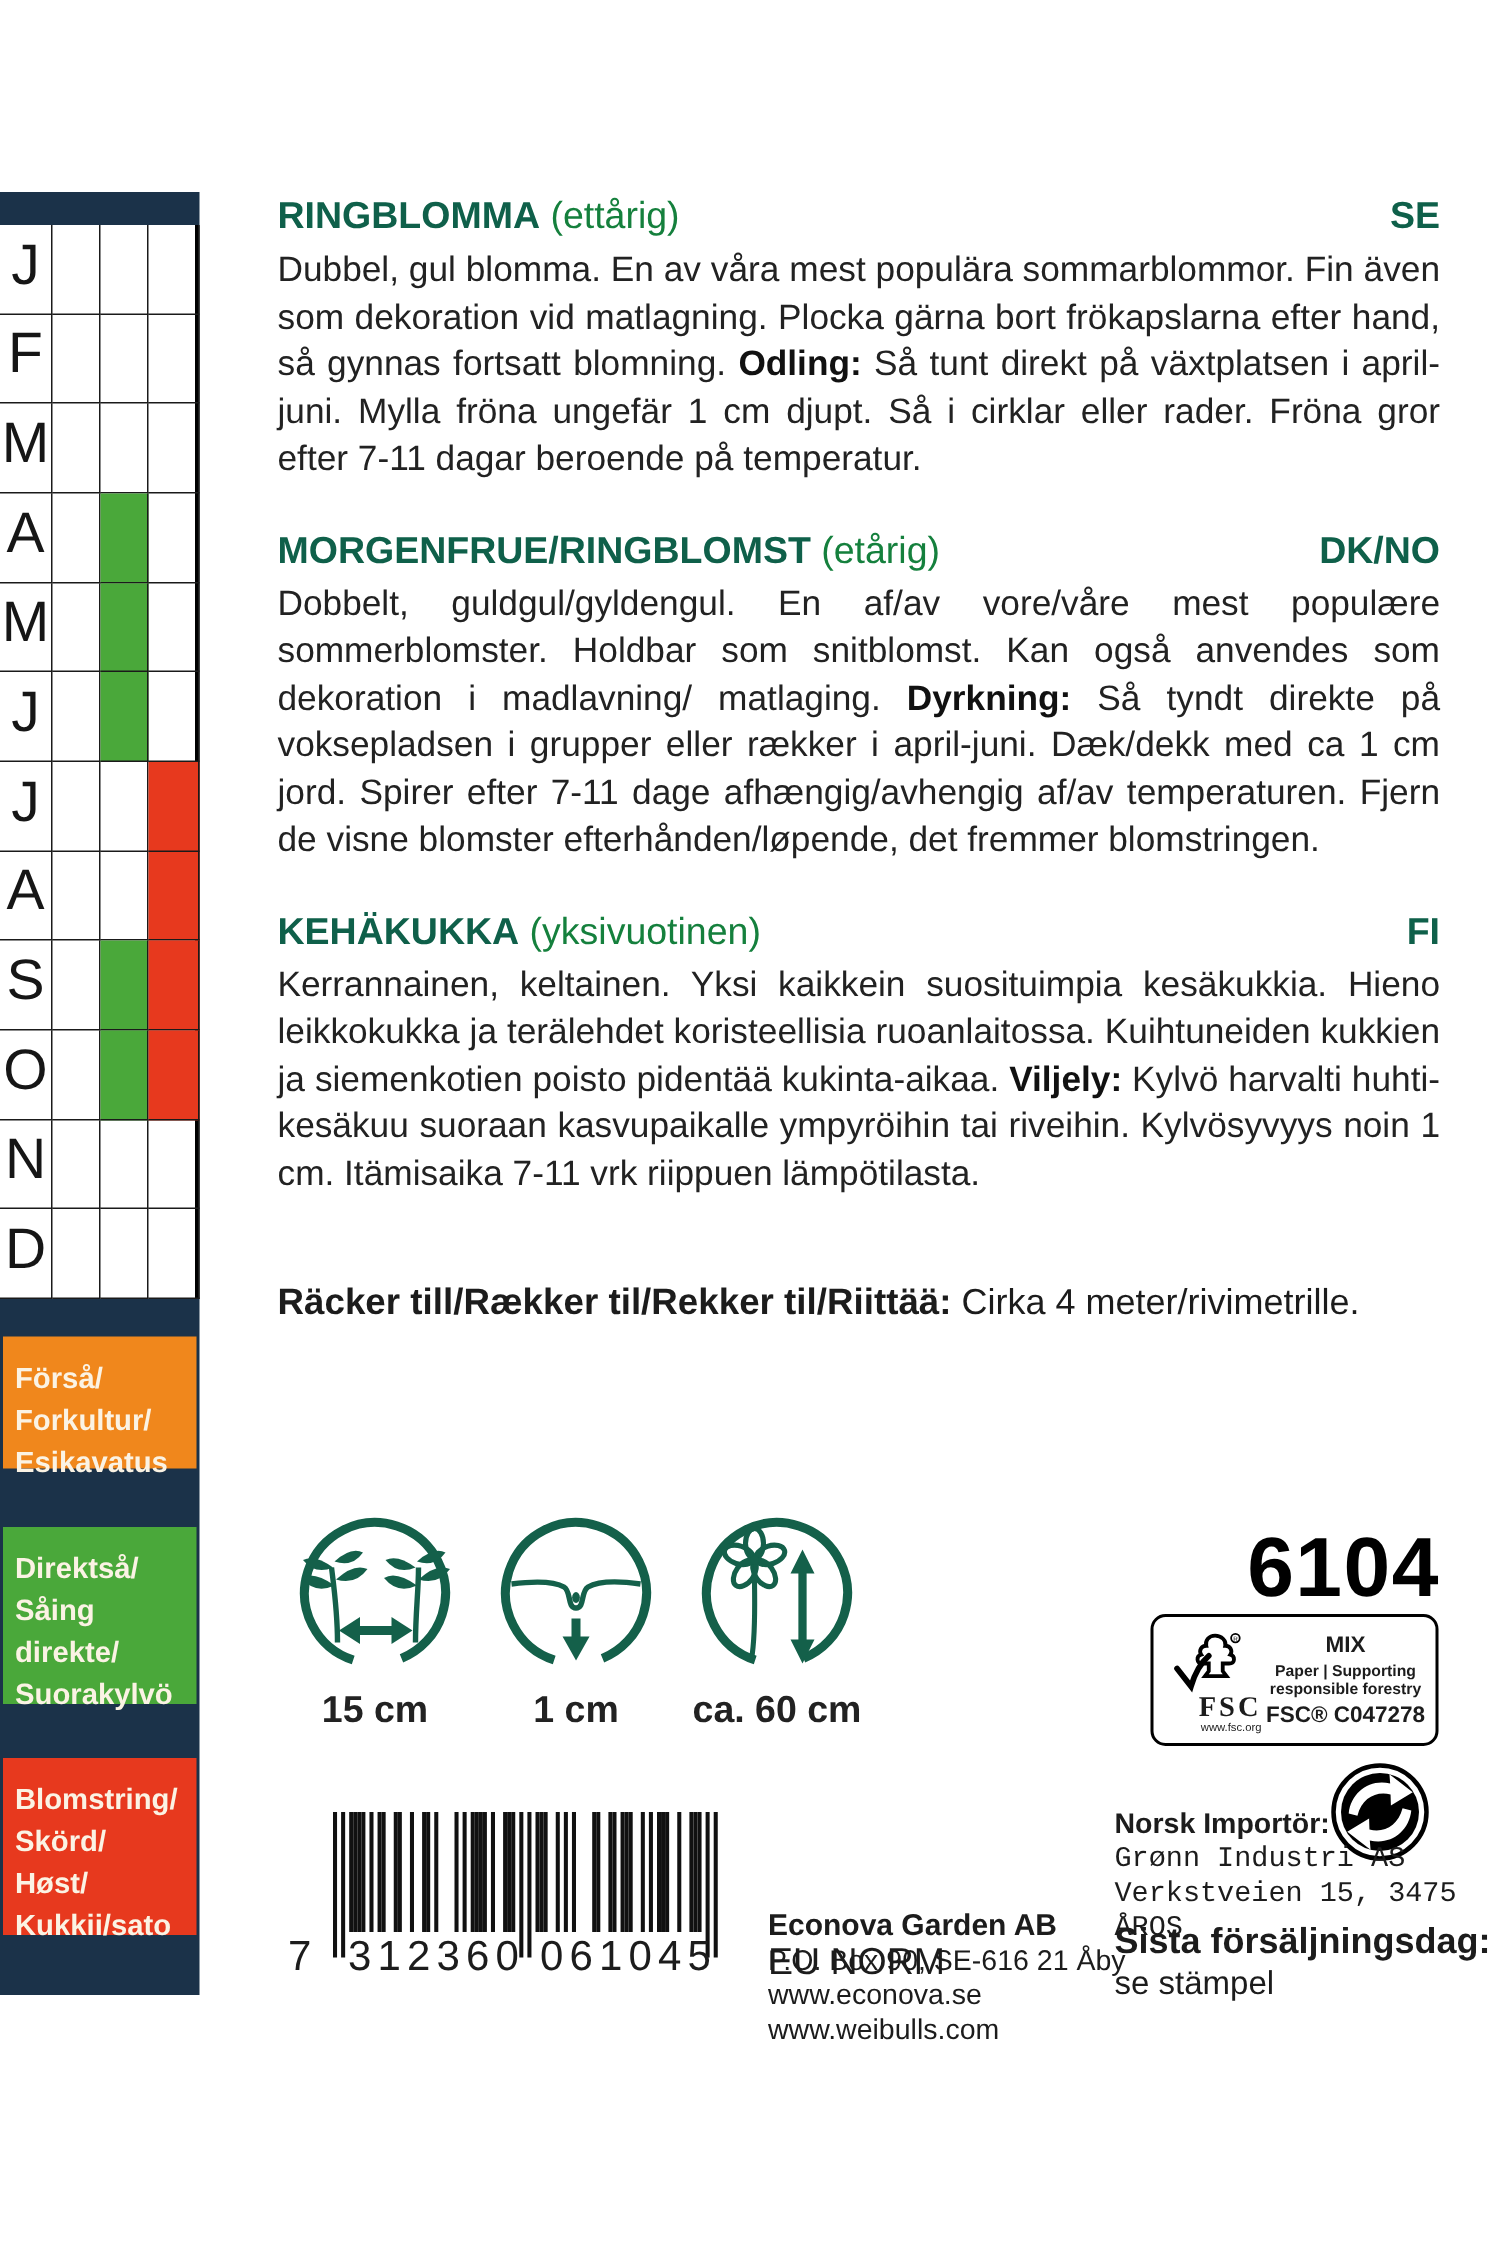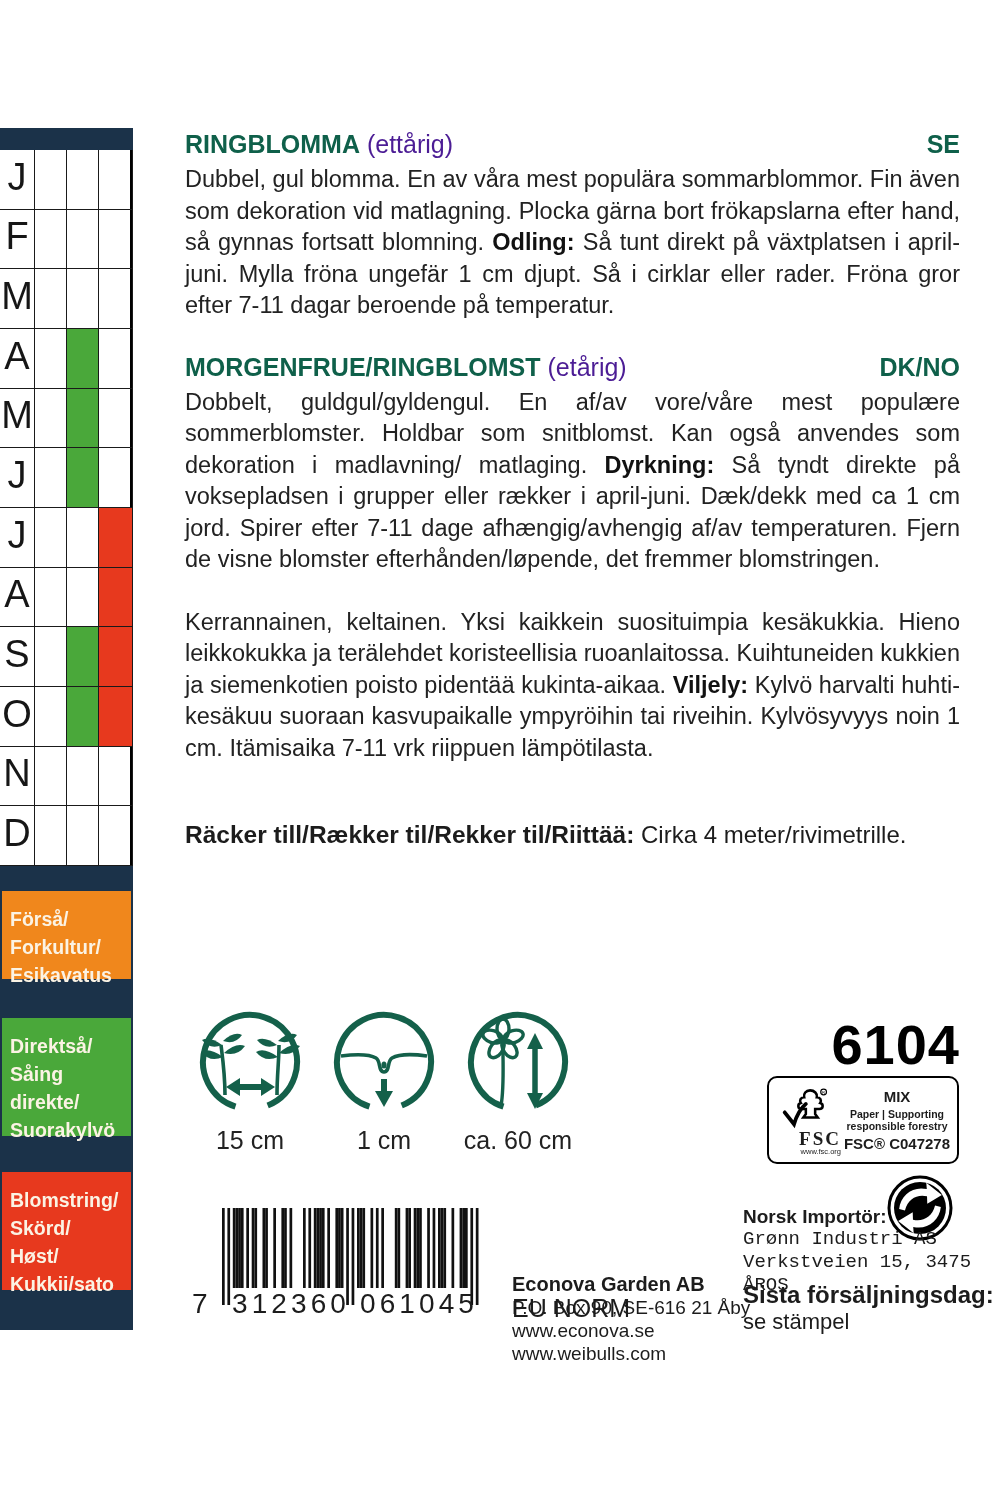--- a/index.html
+++ b/index.html
@@ -43,37 +43,37 @@
   .legend-direkt  { top:890px; height:118px; }
   .legend-blomst  { top:1044px; height:118px; }
 
   
   .main { position:absolute; left:185px; top:130px; width:775px; }
   .sec-head {
     display:flex; justify-content:space-between; align-items:baseline;
     font-size:25px; margin-bottom:5px;
   }
   .sec-name, .sec-region { font-weight:bold; color:#0f604a; }
-  .sec-qualifier { font-weight:normal; color:#4c1d95; }
+  .sec-qualifier { font-weight:normal; color:#15803d; }
   .sec-body {
     font-size:23.5px; line-height:31.5px; text-align:justify; color:#222;
   }
   .sec-body b { color:#111; }
   .section { margin-bottom:31px; }
   .yield-line { margin-top:57px; font-size:24px; }
   .yield-line b { font-size:24.5px; }
 
   
   .icons-row {
     position:absolute; left:183px; top:1008px;
     display:flex;
   }
   .icon-block { width:134px; text-align:center; }
   .icon-block svg { width:110px; height:112px; display:block; margin:0 auto; }
-  .icon-label { font-size:25px; color:#222; margin-top:6px; }
+  .icon-label { font-size:25px; color:#222; margin-top:6px;font-weight:bold; }
 
   
   .product-number {
     position:absolute; right:40px; top:1012px;
     font-size:56px; font-weight:bold; color:#000000; letter-spacing:1px;
   }
   .fsc-box {
     position:absolute; left:767px; top:1076px;
     width:192px; height:88px;
     border:2.5px solid #000; border-radius:10px;
@@ -189,20 +189,24 @@
 
   <div class="section">
     <div class="sec-head">
       <span><span class="sec-name">MORGENFRUE/RINGBLOMST</span><span class="sec-qualifier"> (etårig)</span></span>
       <span class="sec-region">DK/NO</span>
     </div>
     <div class="sec-body"><span>Dobbelt, guldgul/gyldengul. En af/av vore/våre mest populære sommerblomster. Holdbar som snitblomst. Kan også anvendes som dekoration i madlavning/ matlaging. </span><b>Dyrkning:</b><span> Så tyndt direkte på voksepladsen i grupper eller rækker i april-juni. Dæk/dekk med ca 1 cm jord. Spirer efter 7-11 dage afhængig/avhengig af/av temperaturen. Fjern de visne blomster efterhånden/løpende, det fremmer blomstringen.</span></div>
   </div>
 
   <div class="section">
+    <div class="sec-head">
+      <span><span class="sec-name">KEHÄKUKKA</span><span class="sec-qualifier"> (yksivuotinen)</span></span>
+      <span class="sec-region">FI</span>
+    </div>
     <div class="sec-body"><span>Kerrannainen, keltainen. Yksi kaikkein suosituimpia kesäkukkia. Hieno leikkokukka ja terälehdet koristeellisia ruoanlaitossa. Kuihtuneiden kukkien ja siemenkotien poisto pidentää kukinta-aikaa. </span><b>Viljely:</b><span> Kylvö harvalti huhti-kesäkuu suoraan kasvupaikalle ympyröihin tai riveihin. Kylvösyvyys noin 1 cm. Itämisaika 7-11 vrk riippuen lämpötilasta.</span></div>
   </div>
 
   <div class="yield-line"><b>Räcker till/Rækker til/Rekker til/Riittää:</b><span> Cirka 4 meter/rivimetrille.</span></div>
 </div>
 
 <div class="icons-row">
 
   <div class="icon-block">
     <svg viewBox="0 0 110 110">

